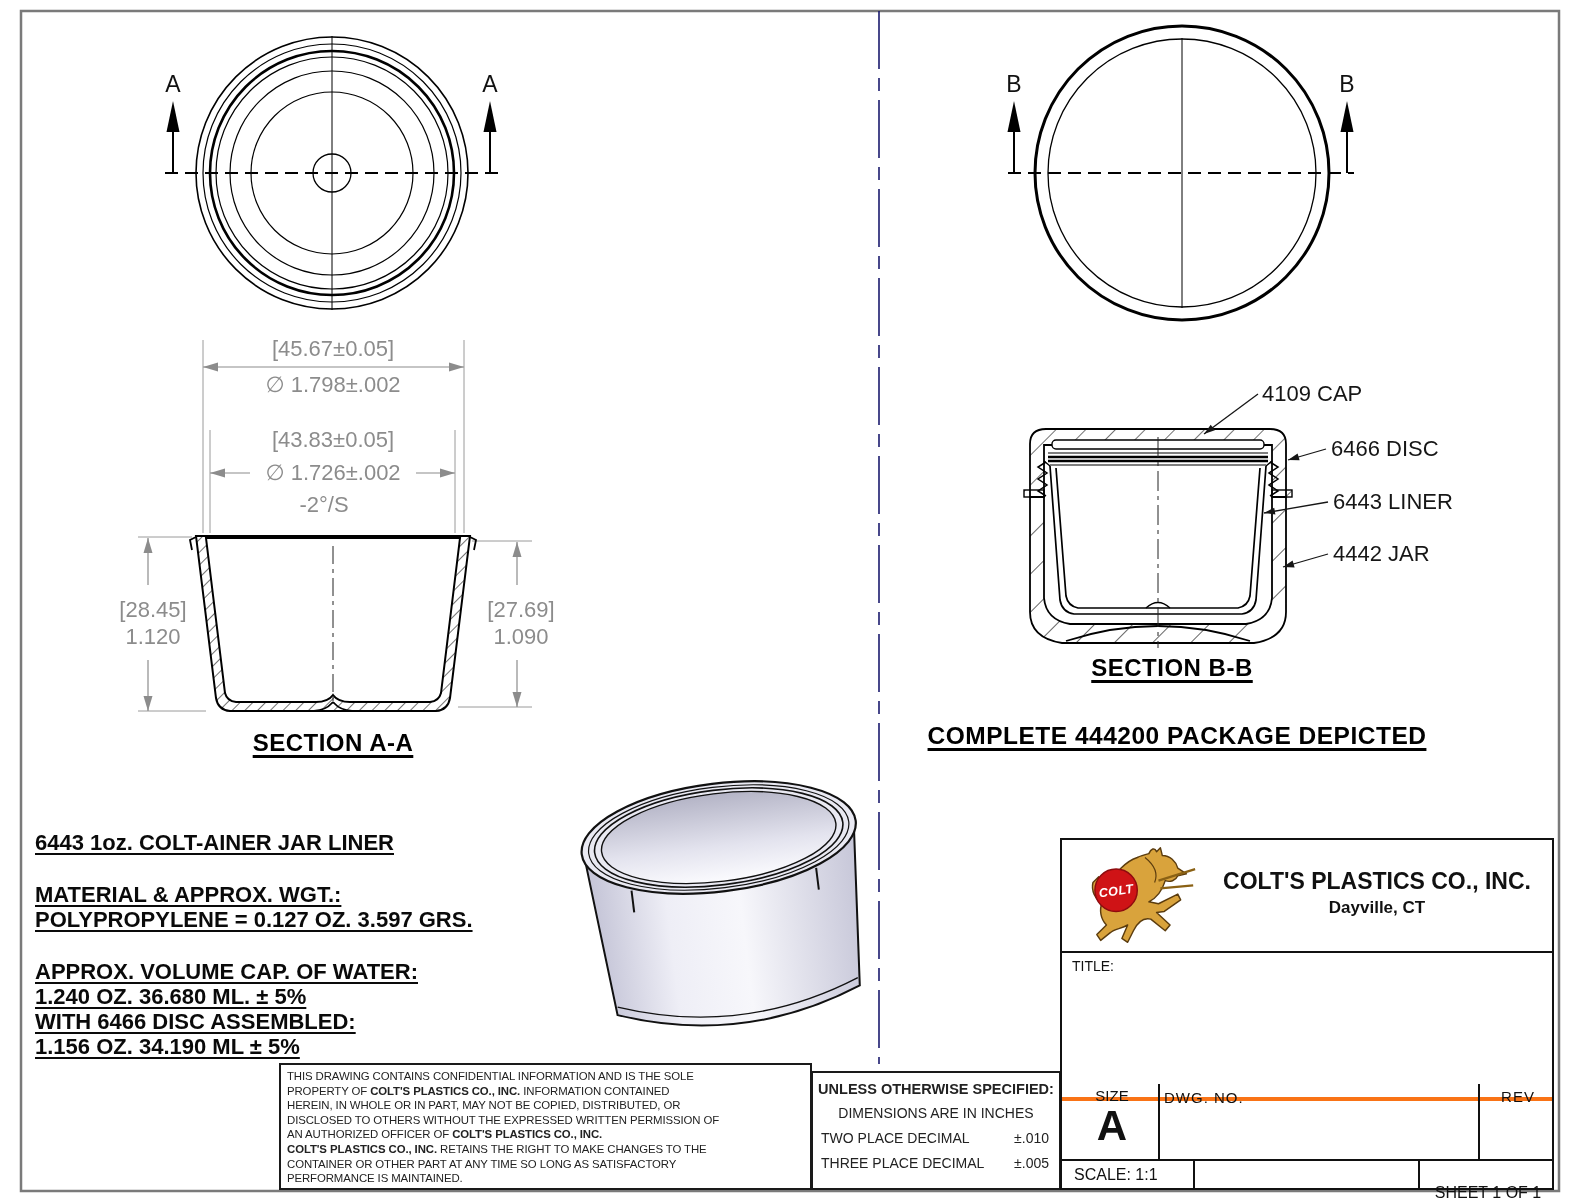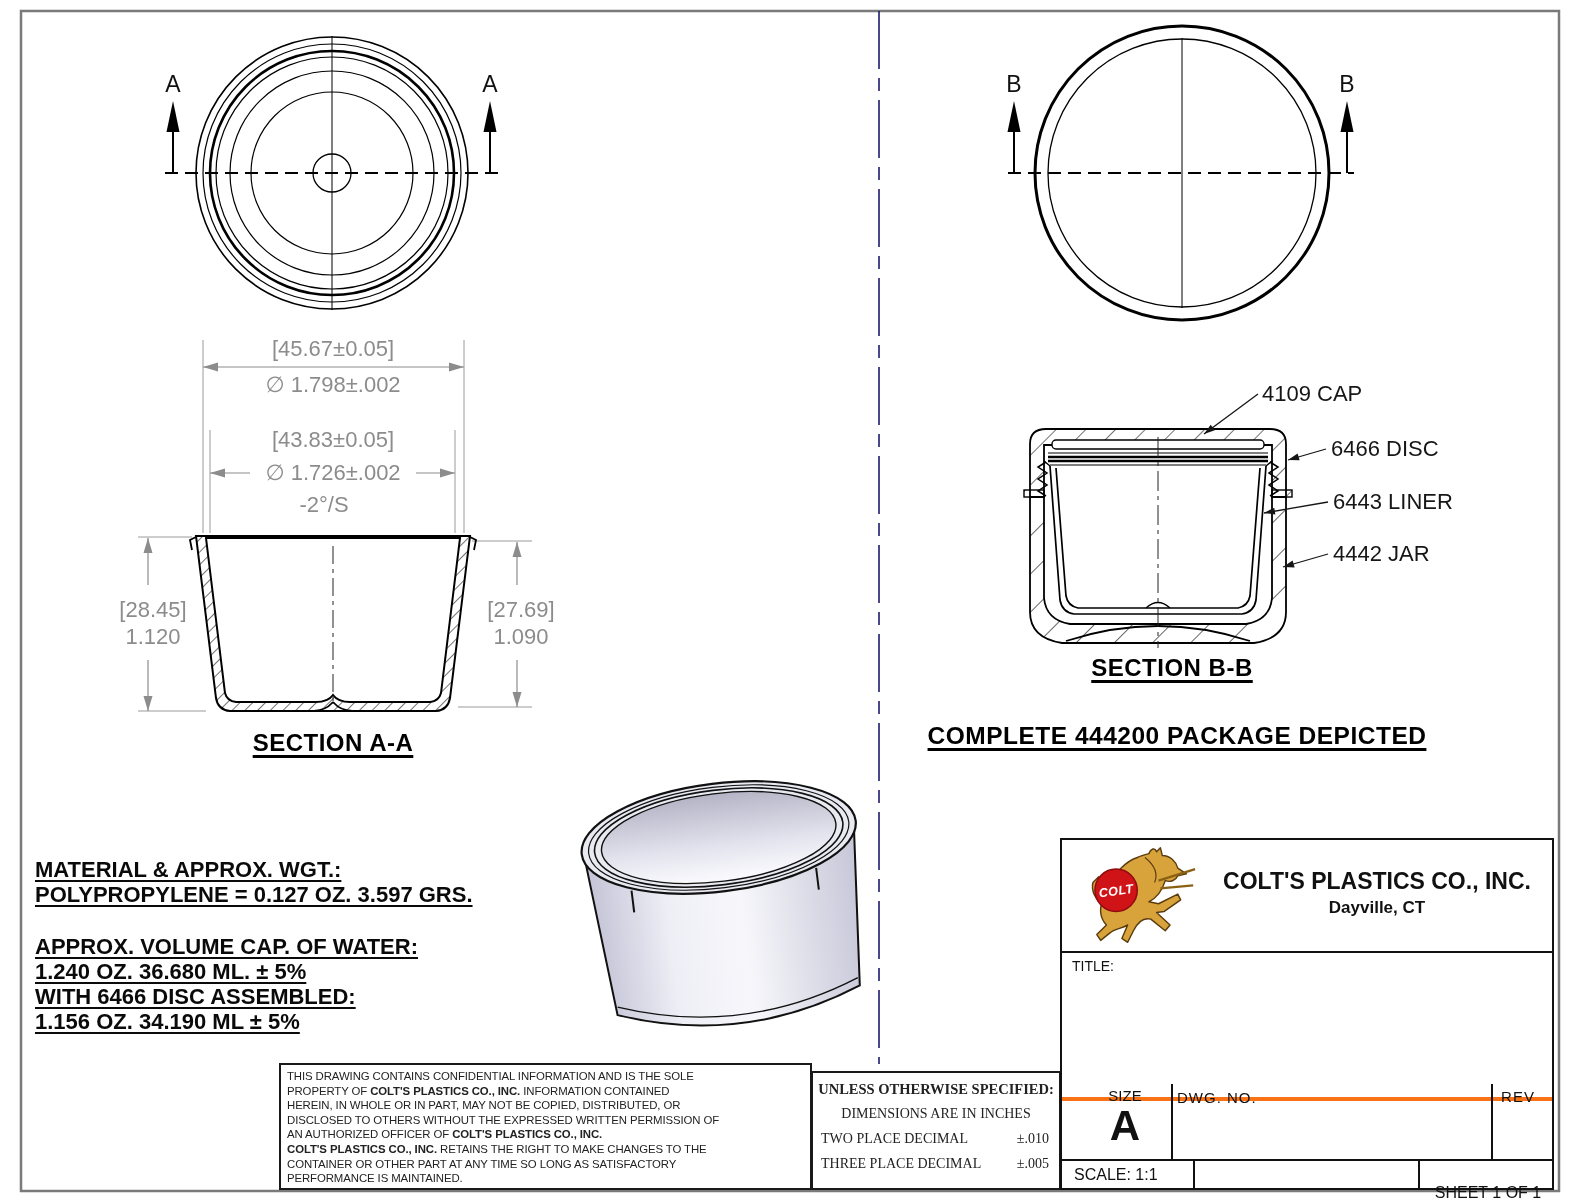--- a/index.html
+++ b/index.html
@@ -16,39 +16,39 @@
   .notes{position:absolute;left:35px;top:830px;color:#0a0a0a;}
   .notes div{font-weight:bold;font-size:22px;line-height:25px;text-decoration:underline;
              text-decoration-thickness:2px;text-underline-offset:3px;white-space:nowrap;}
   .notes .gap{height:27px;text-decoration:none;}
   
   .conf{position:absolute;left:279px;top:1063px;width:533px;height:127px;border:2px solid #1a1a1a;
         box-sizing:border-box;padding:4px 6px;color:#222;}
   .conf div{font-size:11.4px;line-height:14.6px;letter-spacing:-.1px;white-space:nowrap;}
   
   .tol{position:absolute;left:811px;top:1071px;width:250px;height:119px;border:2px solid #1a1a1a;
-       box-sizing:border-box;color:#222;font-family:Liberation Serif, serif;}
+       box-sizing:border-box;color:#222;}
   .tol .h{font-weight:bold;font-size:14.5px;text-align:center;margin-top:8px;}
   .tol .u{font-size:14px;text-align:center;margin-top:8px;}
   .tol .row{display:flex;justify-content:space-between;font-size:14px;margin:9px 10px 0 8px;}
   
   .tb{position:absolute;left:1060px;top:838px;width:494px;height:352px;border:2.5px solid #111;
       box-sizing:border-box;color:#111;}
   .tb .r1{position:absolute;left:0;top:0;width:100%;height:113px;border-bottom:2px solid #111;box-sizing:border-box;}
   .tb .co{position:absolute;left:150px;top:28px;width:330px;text-align:center;}
   .tb .co .n{font-weight:bold;font-size:23px;}
   .tb .co .l{font-weight:bold;font-size:17px;margin-top:3px;}
   .tb .r2{position:absolute;left:0;top:113px;width:100%;height:148px;border-bottom:4px solid #f97316;box-sizing:border-box;}
   .tb .tl{position:absolute;left:10px;top:5px;font-size:14px;}
   .tb .tt{position:absolute;left:0;top:55px;width:100%;text-align:center;font-size:21px;letter-spacing:.5px;}
   .tb .r3{position:absolute;left:0;top:244px;width:100%;height:77px;border-bottom:2px solid #111;box-sizing:border-box;}
-  .tb .size{position:absolute;left:17px;top:0;width:94px;height:100%;border-right:2px solid #111;box-sizing:border-box;text-align:center;}
+  .tb .size{position:absolute;left:4px;top:0;width:94px;height:100%;border-right:2px solid #111;box-sizing:border-box;text-align:center;}
   .tb .size .sl{font-size:15px;margin-top:3px;}
   .tb .size .sv{font-weight:bold;font-size:42px;line-height:44px;}
-  .tb .dwg{position:absolute;left:94px;top:0;width:324px;height:100%;border-right:2px solid #111;box-sizing:border-box;margin-left:13px;}
+  .tb .dwg{position:absolute;left:94px;top:0;width:324px;height:100%;border-right:2px solid #111;box-sizing:border-box;}
   .tb .dwg .dl{position:absolute;left:8px;top:5px;font-size:15px;letter-spacing:1px;}
   .tb .dwg .dv{position:absolute;left:0;top:36px;width:100%;text-align:center;font-size:21px;letter-spacing:1px;}
   .tb .rev{position:absolute;left:418px;top:0;width:76px;height:100%;text-align:center;}
   .tb .rev .rl{font-size:15px;margin-top:4px;letter-spacing:1px;}
   .tb .r4{position:absolute;left:0;top:321px;width:100%;height:29px;}
   .tb .sc{position:absolute;left:0;top:0;width:133px;height:100%;border-right:2px solid #111;box-sizing:border-box;
           font-size:16px;padding:5px 0 16px 12px;}
   .tb .mid{position:absolute;left:133px;top:0;width:225px;height:100%;border-right:2px solid #111;box-sizing:border-box;}
   .tb .sh{position:absolute;left:358px;top:0;width:136px;height:100%;font-size:16px;padding-top:23px;text-align:center;}
   .logo{position:absolute;left:22px;top:4px;width:122px;height:106px;}
@@ -223,20 +223,21 @@
     </g>
   </svg>
 
   
   <div class="caption" style="left:213px;top:729px;width:240px;">SECTION A-A</div>
   <div class="caption" style="left:1052px;top:654px;width:240px;">SECTION B-B</div>
   <div class="caption" style="left:927px;top:722px;width:500px;font-size:24.5px;">COMPLETE 444200 PACKAGE DEPICTED</div>
 
   
   <div class="notes">
+    <div>6443 1oz. COLT-AINER JAR LINER</div>
     <div class="gap"></div>
     <div>MATERIAL &amp; APPROX. WGT.:</div>
     <div>POLYPROPYLENE = 0.127 OZ. 3.597 GRS.</div>
     <div class="gap"></div>
     <div>APPROX. VOLUME CAP. OF WATER:</div>
     <div>1.240 OZ. 36.680 ML. ± 5%</div>
     <div>WITH 6466 DISC ASSEMBLED:</div>
     <div>1.156 OZ. 34.190 ML ± 5%</div>
   </div>
 

